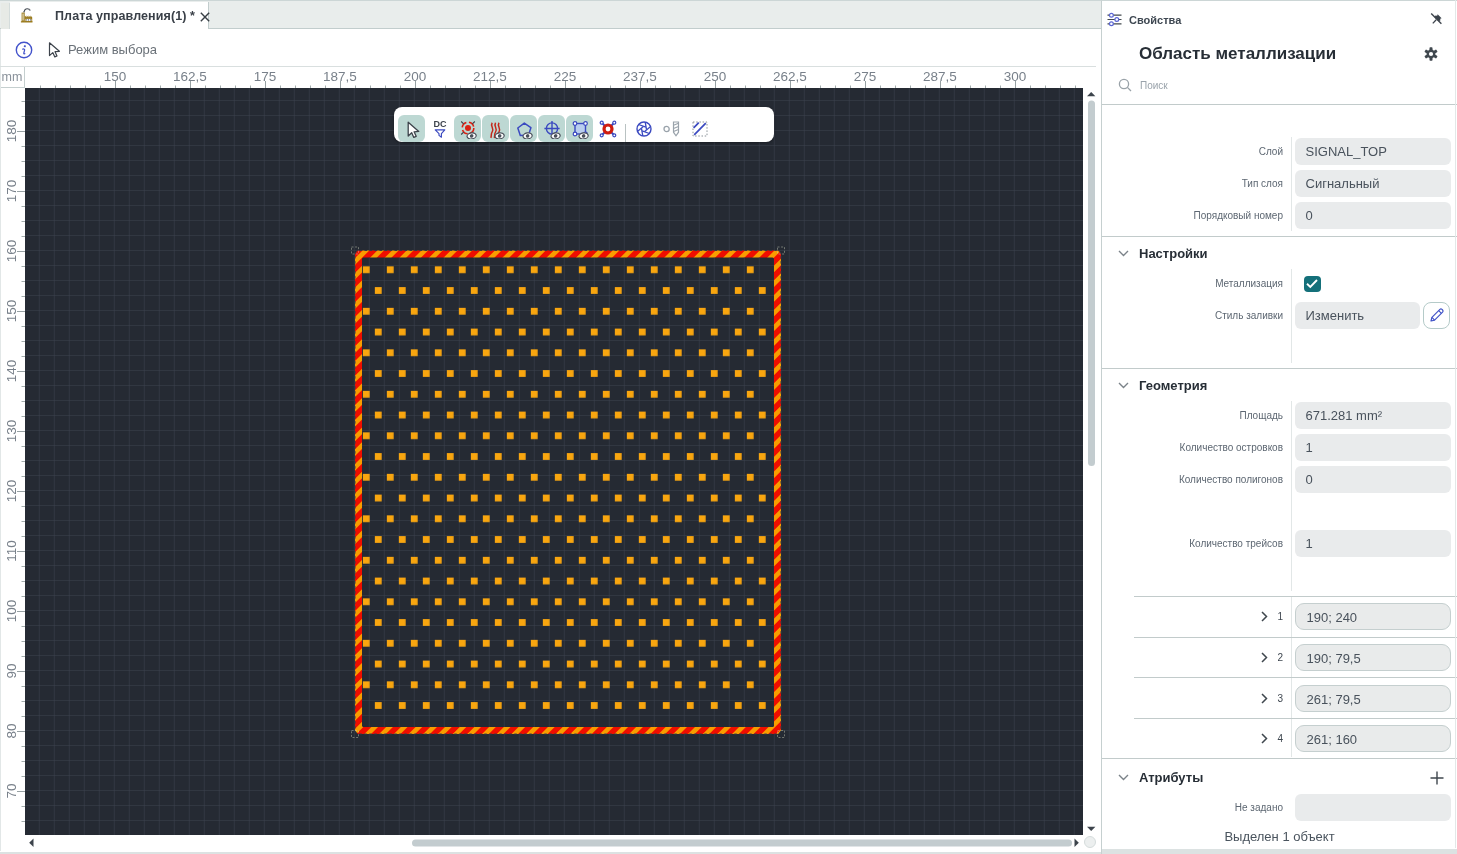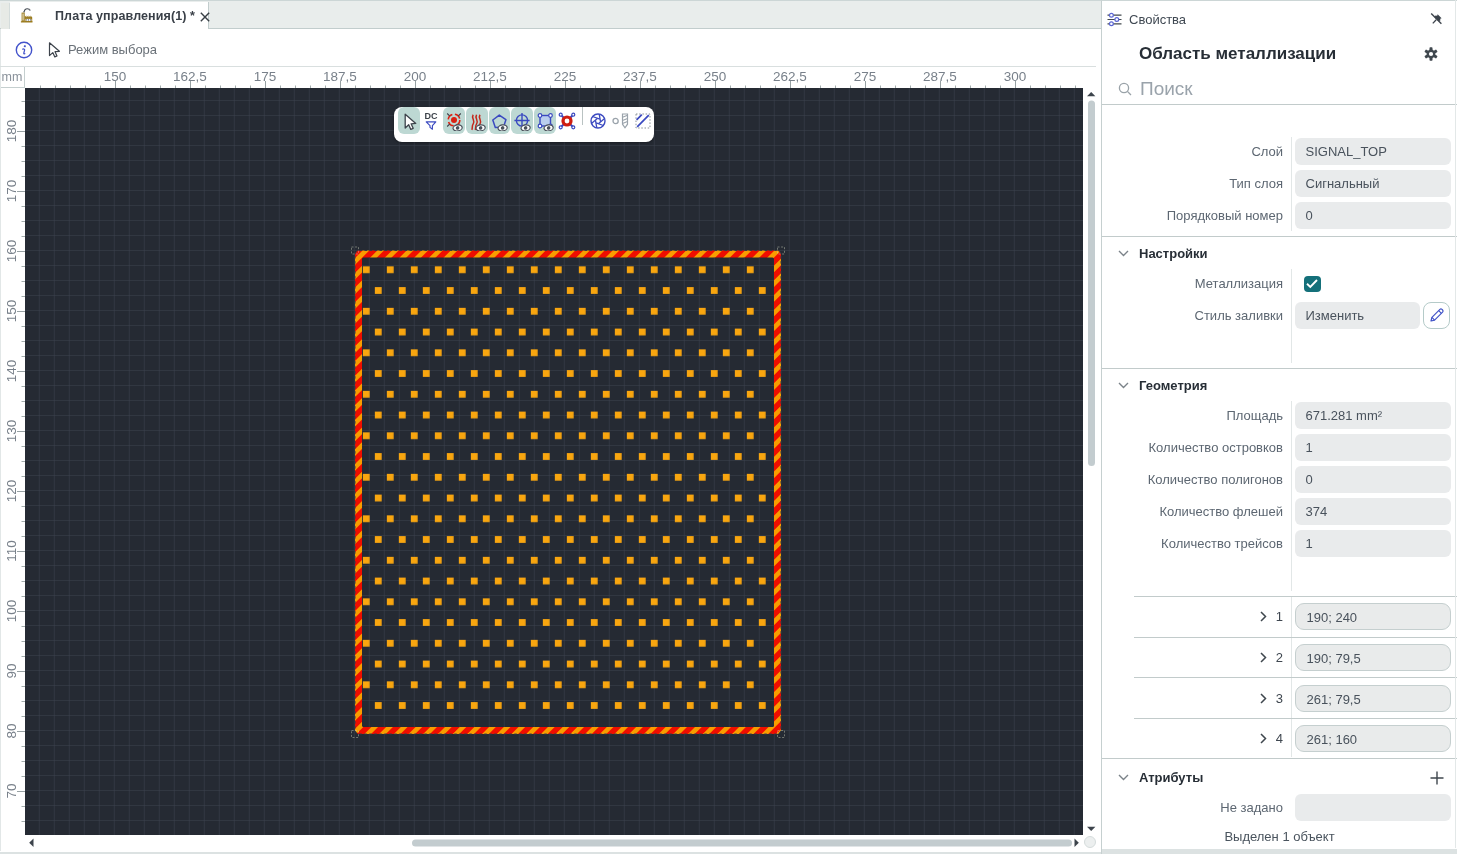--- a/index.html
+++ b/index.html
@@ -18,49 +18,49 @@
 #toolbar .cur { position:absolute; left:48px; top:13px; }
 #toolbar .lbl { position:absolute; left:68px; top:12.5px; font-size:13px; color:#6a7178; }
 
 #rulerrow { position:absolute; left:0; top:66.5px; width:1101px; height:21.5px; background:#fff; }
 #mmbox { position:absolute; left:0; top:0; width:25px; height:21.5px; border-right:1px solid #c5cfcf; border-bottom:1px solid #c5cfcf; color:#8a929b; font-size:12.5px; text-align:center; line-height:21px; }
 #hruler { position:absolute; left:25px; top:0; }
 
 #vrulerbox { position:absolute; left:0; top:88px; width:25px; height:747px; background:#fff; }
 #canvasbox { position:absolute; left:25px; top:88px; width:1058px; height:747px; }
 
-#floatbar { position:absolute; left:394px; top:107px; width:260px; height:35px; background:#fff; border-radius:8px; box-shadow:0 1px 3px rgba(0,0,0,0.35); display:flex; align-items:flex-start; padding-left:3px; }
+#floatbar { position:absolute; left:394px; top:107px; width:380px; height:35px; background:#fff; border-radius:8px; box-shadow:0 1px 3px rgba(0,0,0,0.35); display:flex; align-items:flex-end; padding-left:3px; }
 .tbtn { width:27px; height:27px; border-radius:6px; margin-left:1px; display:flex; align-items:center; justify-content:center; }
 .tbtn.act { background:#bdd8d3; }
 .tbsep { width:1px; height:18px; background:#b9c2c2; margin:0 3.5px; }
 
 #vscroll { position:absolute; left:1083px; top:88px; width:17px; height:747px; background:#fff; }
 #hscroll { position:absolute; left:25px; top:835px; width:1058px; height:16px; background:#fff; }
 #grip { position:absolute; left:1083.5px; top:835.5px; width:12px; height:12px; border-radius:50%; background:#ecefef; border:1px solid #d5dcdc; }
 #lstrip { position:absolute; left:0; top:851.5px; width:1101px; height:2.5px; background:#dce2e2; }
 #ledge { position:absolute; left:0; top:29px; width:1px; height:822px; background:#e2e7e7; }
 #rstrip { position:absolute; left:1454.5px; top:0; width:1px; height:848px; background:#e3e8e8; z-index:5; }
 
 #panel { position:absolute; left:1101px; top:0; width:356px; height:854px; background:#fff; border-left:1px solid #c6d0d0; border-top:1px solid #ccd6d6; }
 #panel .phead { position:absolute; left:0; top:0; width:100%; height:37px; display:flex; align-items:center; }
 .picon { margin-left:5px; display:flex; }
-.ptitle { margin-left:7px; font-size:13px; color:#3f4852; }
+.ptitle { margin-left:7px; font-size:11px; color:#3f4852;font-weight:bold; }
 .ppin { position:absolute; right:13px; top:11px; }
 .pobj { position:absolute; left:37px; top:42.5px; font-size:17px; color:#272e36; }
 .pgear { position:absolute; left:285px; top:2px; }
-.psearch { position:absolute; left:16px; top:77px; display:flex; align-items:center; color:#9aa3ab; font-size:19px; }
+.psearch { position:absolute; left:16px; top:77px; display:flex; align-items:center; color:#9aa3ab; font-size:10px; }
 .psearch svg { margin-right:8px; }
 .phr { position:absolute; left:0; width:100%; height:1px; background:#c2cbcb; }
 .phr.ind { left:32px; width:calc(100% - 32px); }
 .psec { position:absolute; left:16px; font-size:13px; color:#272e36; display:flex; align-items:center; width:calc(100% - 16px); }
 .psec .chv { margin-right:10px; display:flex; }
 .pplus { position:absolute; right:13px; top:1px; }
 .vline { position:absolute; left:188.5px; width:1px; background:#e2e7e7; }
 .prow { position:absolute; left:0; width:100%; height:27px; }
-.plabel { position:absolute; right:174px; top:0; width:170px; text-align:right; line-height:27px; font-size:13px; color:#5d6772; }
+.plabel { position:absolute; right:174px; top:0; width:170px; text-align:right; line-height:27px; font-size:10px; color:#5d6772; }
 .pfield { position:absolute; left:192.5px; top:0; width:156px; height:27px; background:#e9ebec; border-radius:6px; font-size:13px; color:#49525c; line-height:27px; padding-left:11px; }
 .vfield { background:#e9ebeb; border:1px solid #c5cfcf; border-radius:9px; }
 .vlab { display:flex; justify-content:flex-end; align-items:center; gap:9px; color:#3f4750; }
 .vlab .chr { display:flex; }
 .cb { position:absolute; left:202px; top:5.5px; width:16.5px; height:16.5px; border-radius:4px; background:#edefef; border:1px solid #c3d2d0; }
 .cb.on { background:#14707a; border:none; display:flex; align-items:center; justify-content:center; }
 .pencilbtn { position:absolute; left:321px; top:0; width:27px; height:27px; background:#fff; border:1px solid #b5cbc9; border-radius:8px; display:flex; align-items:center; justify-content:center; }
 .pstatus { position:absolute; left:0; top:827.5px; width:100%; text-align:center; font-size:13px; color:#4a545e; }
 .pbottom { position:absolute; left:0; top:848px; width:100%; height:6px; background:#dce2e2; }
 </style></head>
@@ -525,24 +525,20 @@
         <div class="pfield">671.281 mm²</div>
       </div>
  <div class="prow" style="top:433px">
         <div class="plabel">Количество островков</div>
         <div class="pfield">1</div>
       </div>
  <div class="prow" style="top:465px">
         <div class="plabel">Количество полигонов</div>
         <div class="pfield">0</div>
       </div>
- <div class="prow" style="top:497px">
-        <div class="plabel">Количество флешей</div>
-        <div class="pfield">374</div>
-      </div>
  <div class="prow" style="top:529px">
         <div class="plabel">Количество трейсов</div>
         <div class="pfield">1</div>
       </div>
  <div class="phr ind" style="top:595px"></div>
  <div class="vline" style="top:596px;height:160px"></div>
  <div class="prow" style="top:602px">
         <div class="plabel vlab">
           <span class="chr">
             <svg width="7" height="11" viewBox="0 0 7 11">

